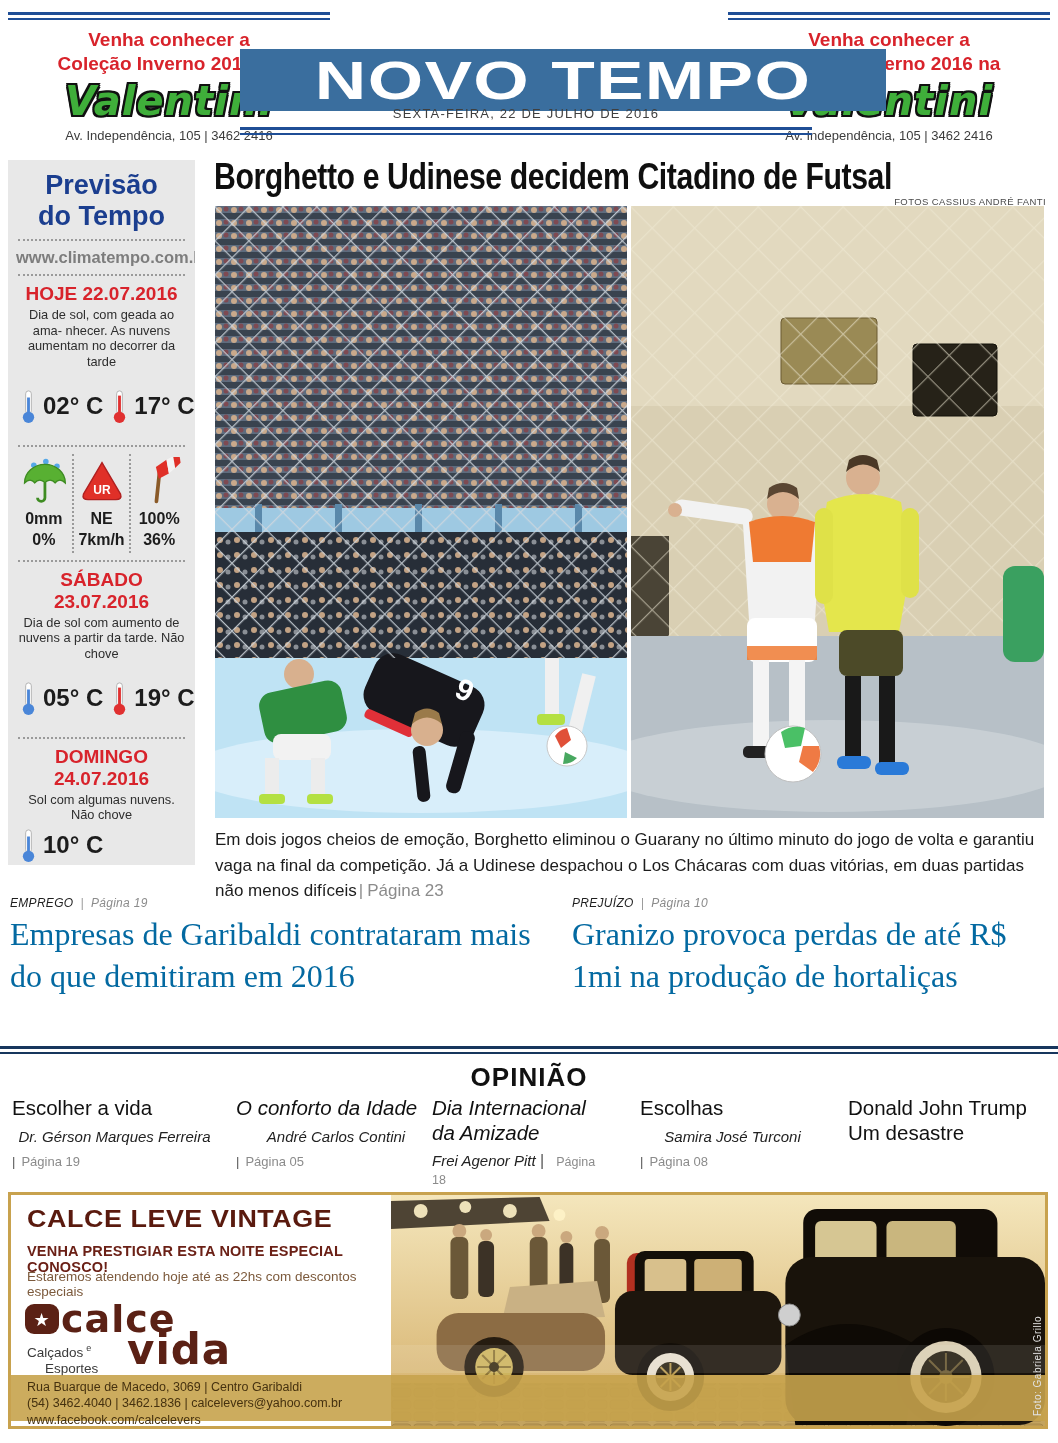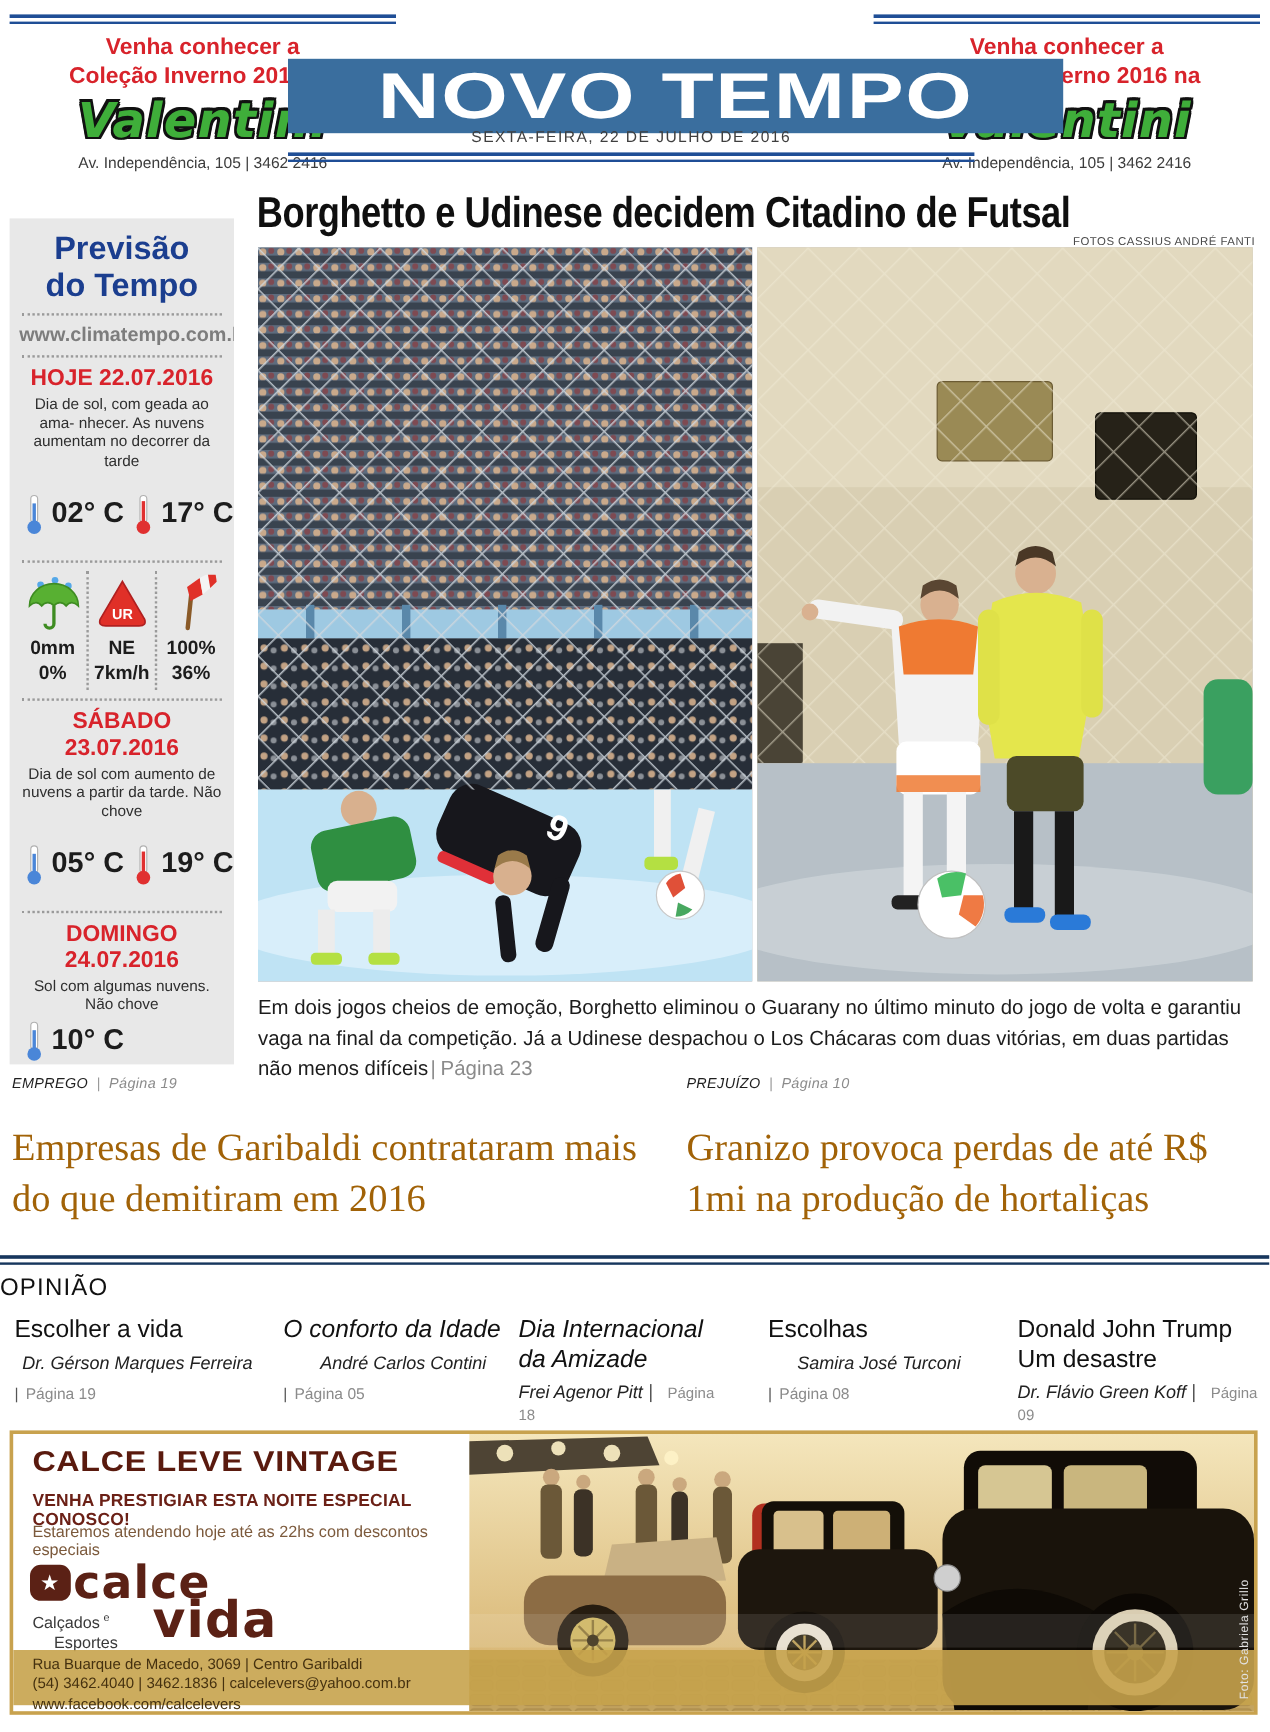--- a/index.html
+++ b/index.html
@@ -43,23 +43,23 @@
   .ph-credit{font-size:9.5px;color:#4a4a4a;letter-spacing:.4px;text-align:right;}
   .photo{overflow:hidden;background:#ccc;}
   .photo svg{display:block;width:100%;height:100%;}
   .caption{font-size:17px;line-height:1.5;color:#1c1c1c;}
   .cap-page{color:#8b8b8b;}
   .cap-bar{color:#8b8b8b;margin:0 4px 0 2px;}
   
   .kicker{font-size:12px;color:#1f1f1f;letter-spacing:.3px;font-style:italic;}
   .kicker .bar{color:#9a9a9a;margin:0 7px;}
   .kicker .pg{color:#8b8b8b;}
-  .serif-h{font-family:"Liberation Serif","DejaVu Serif",serif;font-size:32px;line-height:1.3;color:#a16207;margin-top:26px;}
-  
-  .op-heading{text-align:left;font-size:20px;letter-spacing:1px;color:#111;}
+  .serif-h{font-family:"Liberation Serif","DejaVu Serif",serif;font-size:32px;line-height:1.3;color:#0369a1;margin-top:4px;}
+  
+  .op-heading{text-align:center;font-size:26px;letter-spacing:1px;color:#111;font-weight:bold;}
   .op-title{font-size:20.5px;color:#111;line-height:1.2;}
   .t-italic{font-style:italic;}
   .op-author{font-style:italic;font-size:15px;color:#222;margin-top:7px;text-align:center;}
   .op-pagerow{margin-top:9px;font-size:13px;color:#8b8b8b;}
   .op-pagerow .bar,.op-inline .bar{color:#555;margin-right:6px;}
   .op-inline{margin-top:7px;}
   .op-inline .op-author{display:inline;margin:0;}
   .op-inline .pg{font-size:12.5px;color:#8b8b8b;margin-left:6px;}
   
   .ad{border:3px solid #c8a24e;background:#fff;overflow:hidden;}
@@ -101,21 +101,21 @@
     <div class="promo-brand">Valentini</div>
     <div class="promo-addr">Av. Independência, 105 | 3462 2416</div>
   </div>
 
   <div class="abs mast-box" style="left:240px;top:49px;width:646px;">
     <div class="mast-title">NOVO TEMPO</div>
   </div>
   <div class="abs mast-date" style="left:240px;top:106px;width:572px;">SEXTA-FEIRA, 22 DE JULHO DE 2016</div>
   <div class="abs dline" style="left:240px;top:127px;width:572px;"></div>
 
-  <div class="abs weather" style="left:8px;top:160px;width:187px;height:705px;margin-top:22px;">
+  <div class="abs weather" style="left:8px;top:160px;width:187px;height:705px;">
     <div class="w-title">
       <span>Previsão</span><br>
       <span>do Tempo</span>
     </div>
     <div class="sep"></div>
     <div class="w-site">www.climatempo.com.br</div>
     <div class="sep"></div>
 
     <div class="day-head">HOJE 22.07.2016</div>
     <div class="day-desc">Dia de sol, com geada ao ama- nhecer. As nuvens aumentam no decorrer da tarde</div>
@@ -419,24 +419,20 @@
       <span class="bar">|</span><span class="pg">Página 18</span>
     </div>
   </div>
   <div class="abs" style="left:640px;top:1096px;width:185px;">
     <div class="op-title">Escolhas</div>
     <div class="op-author">Samira José Turconi</div>
     <div class="op-pagerow"><span class="bar">|</span><span>Página 08</span></div>
   </div>
   <div class="abs" style="left:848px;top:1096px;width:205px;">
     <div class="op-title">Donald John Trump Um desastre</div>
-    <div class="op-inline">
-      <span class="op-author">Dr. Flávio Green Koff</span>
-      <span class="bar">|</span><span class="pg">Página 09</span>
-    </div>
   </div>
 
   <div class="abs ad" style="left:8px;top:1192px;width:1034px;height:231px;">
 
     <div class="abs" style="left:380px;top:0;right:0;bottom:0;">
       <svg viewBox="0 0 660 231" preserveAspectRatio="none" style="display:block;width:100%;height:100%;">
         <defs>
           <linearGradient id="p3g" x1="0" y1="0" x2="0" y2="1">
             <stop offset="0" stop-color="#f4e6bc"></stop>
               <stop offset="1" stop-color="#d3ad66"></stop>

